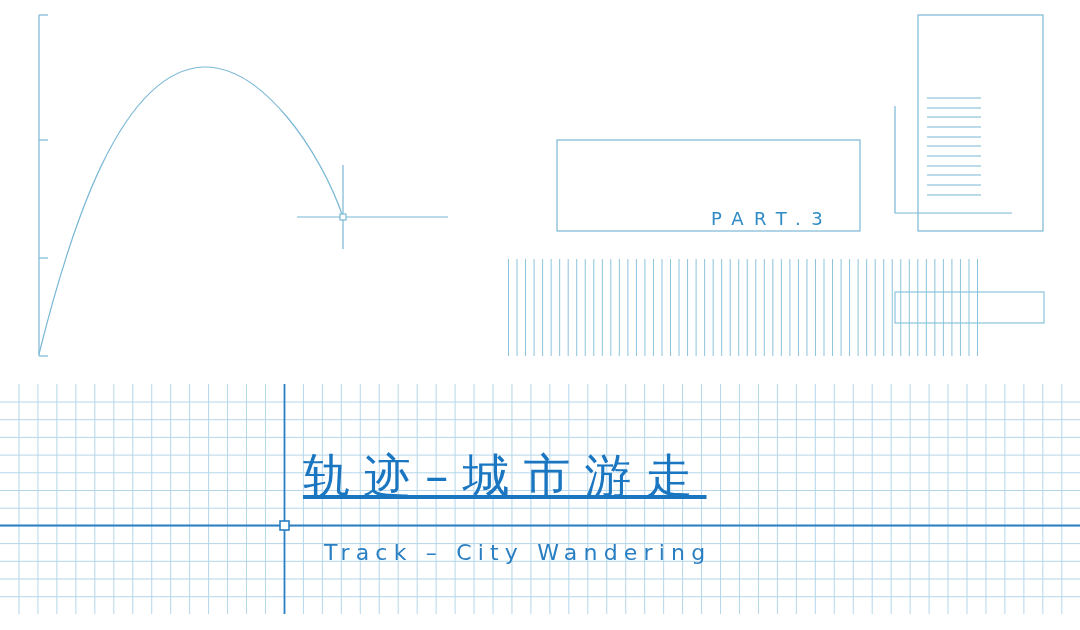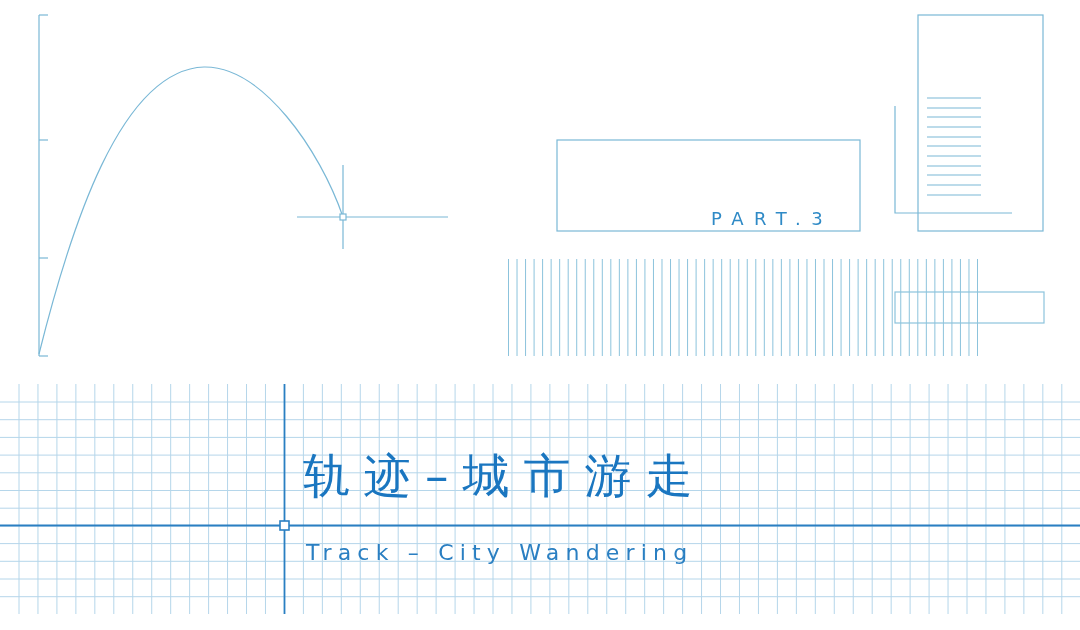--- a/index.html
+++ b/index.html
@@ -2,24 +2,24 @@
 <html><head>
 <meta charset="utf-8">
 <style>
   html, body { margin: 0; padding: 0; background: #ffffff; }
   body { width: 1080px; height: 630px; position: relative; overflow: hidden; font-family: "DejaVu Sans", sans-serif; }
   #art { position: absolute; left: 0; top: 0; }
   .title {
     position: absolute; left: 303px; top: 446px;
     font-family: "DejaVu Sans", sans-serif;
     font-size: 47px; line-height: 60px; color: #1a76c0;
-    letter-spacing: 14px; white-space: nowrap;
+    letter-spacing: 14px; white-space: nowrap; text-decoration: underline;
   }
   .subtitle {
-    position: absolute; left: 306px; top: 538px;
+    position: absolute; left: 324px; top: 538px;
     font-family: "DejaVu Sans", sans-serif;
     font-size: 22px; line-height: 30px; color: #2a7fc2;
     letter-spacing: 6.2px; white-space: nowrap;
   }
   .part-label {
     position: absolute; left: 711px; top: 206px;
     font-family: "DejaVu Sans", sans-serif;
     font-size: 18px; line-height: 26px; color: #2f8ac6;
     letter-spacing: 10.5px; white-space: nowrap;
   }

